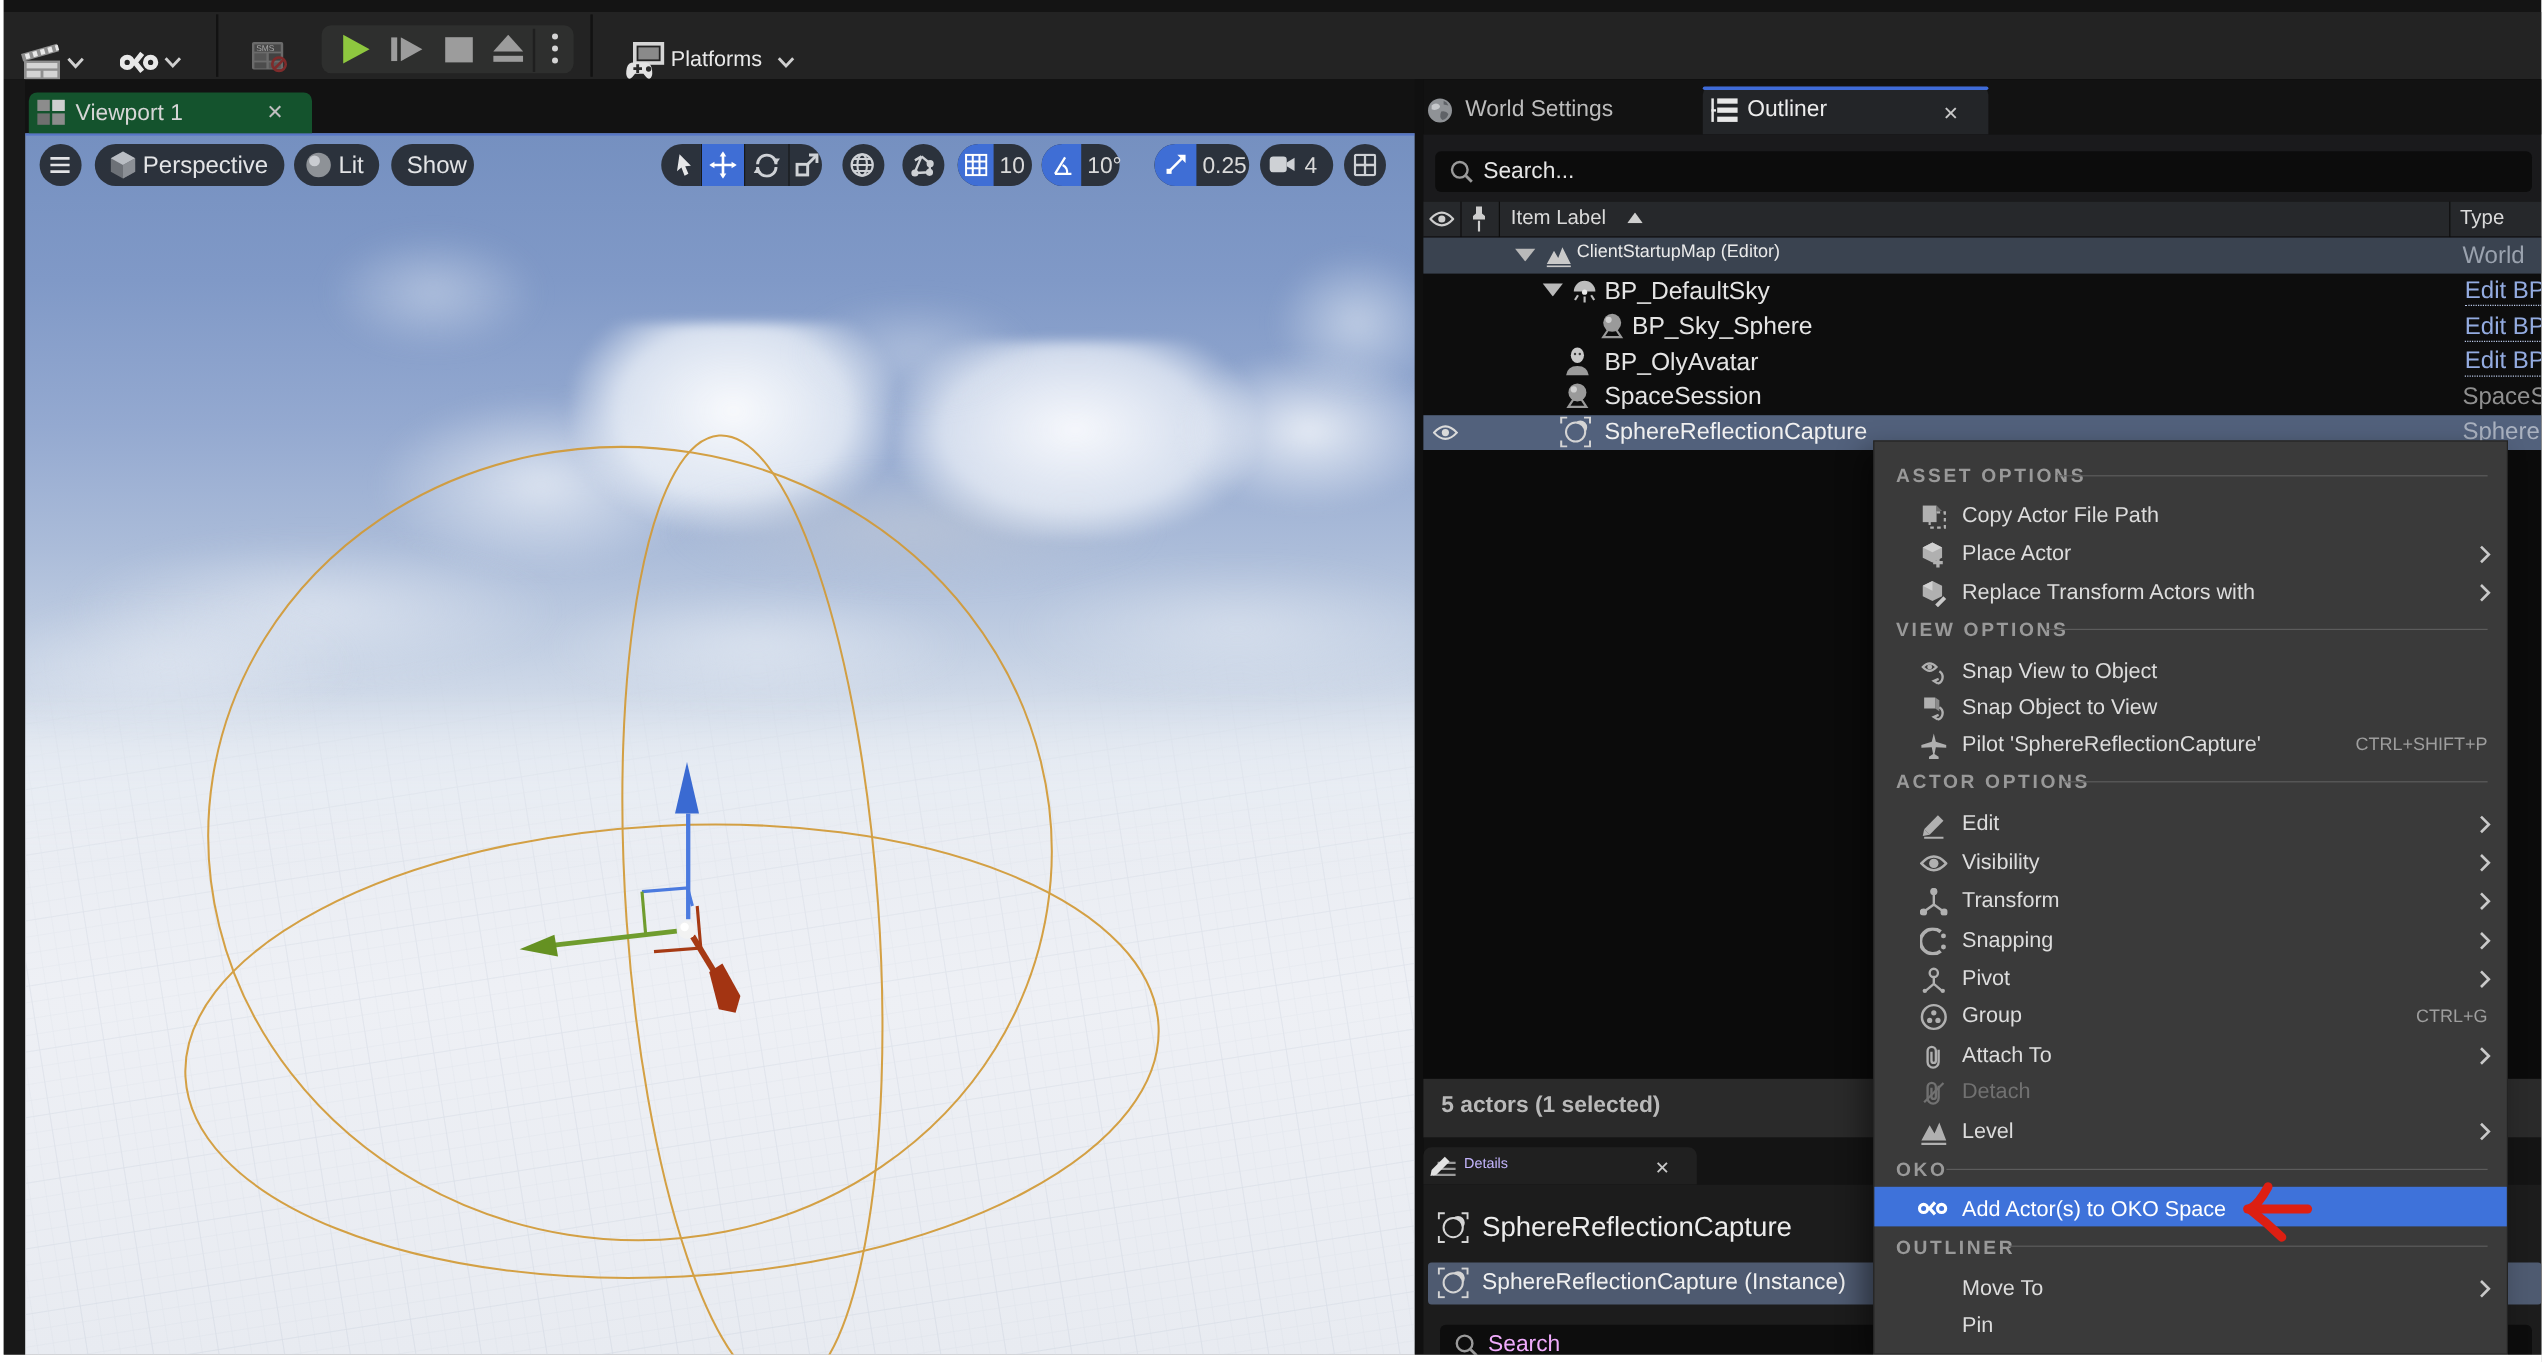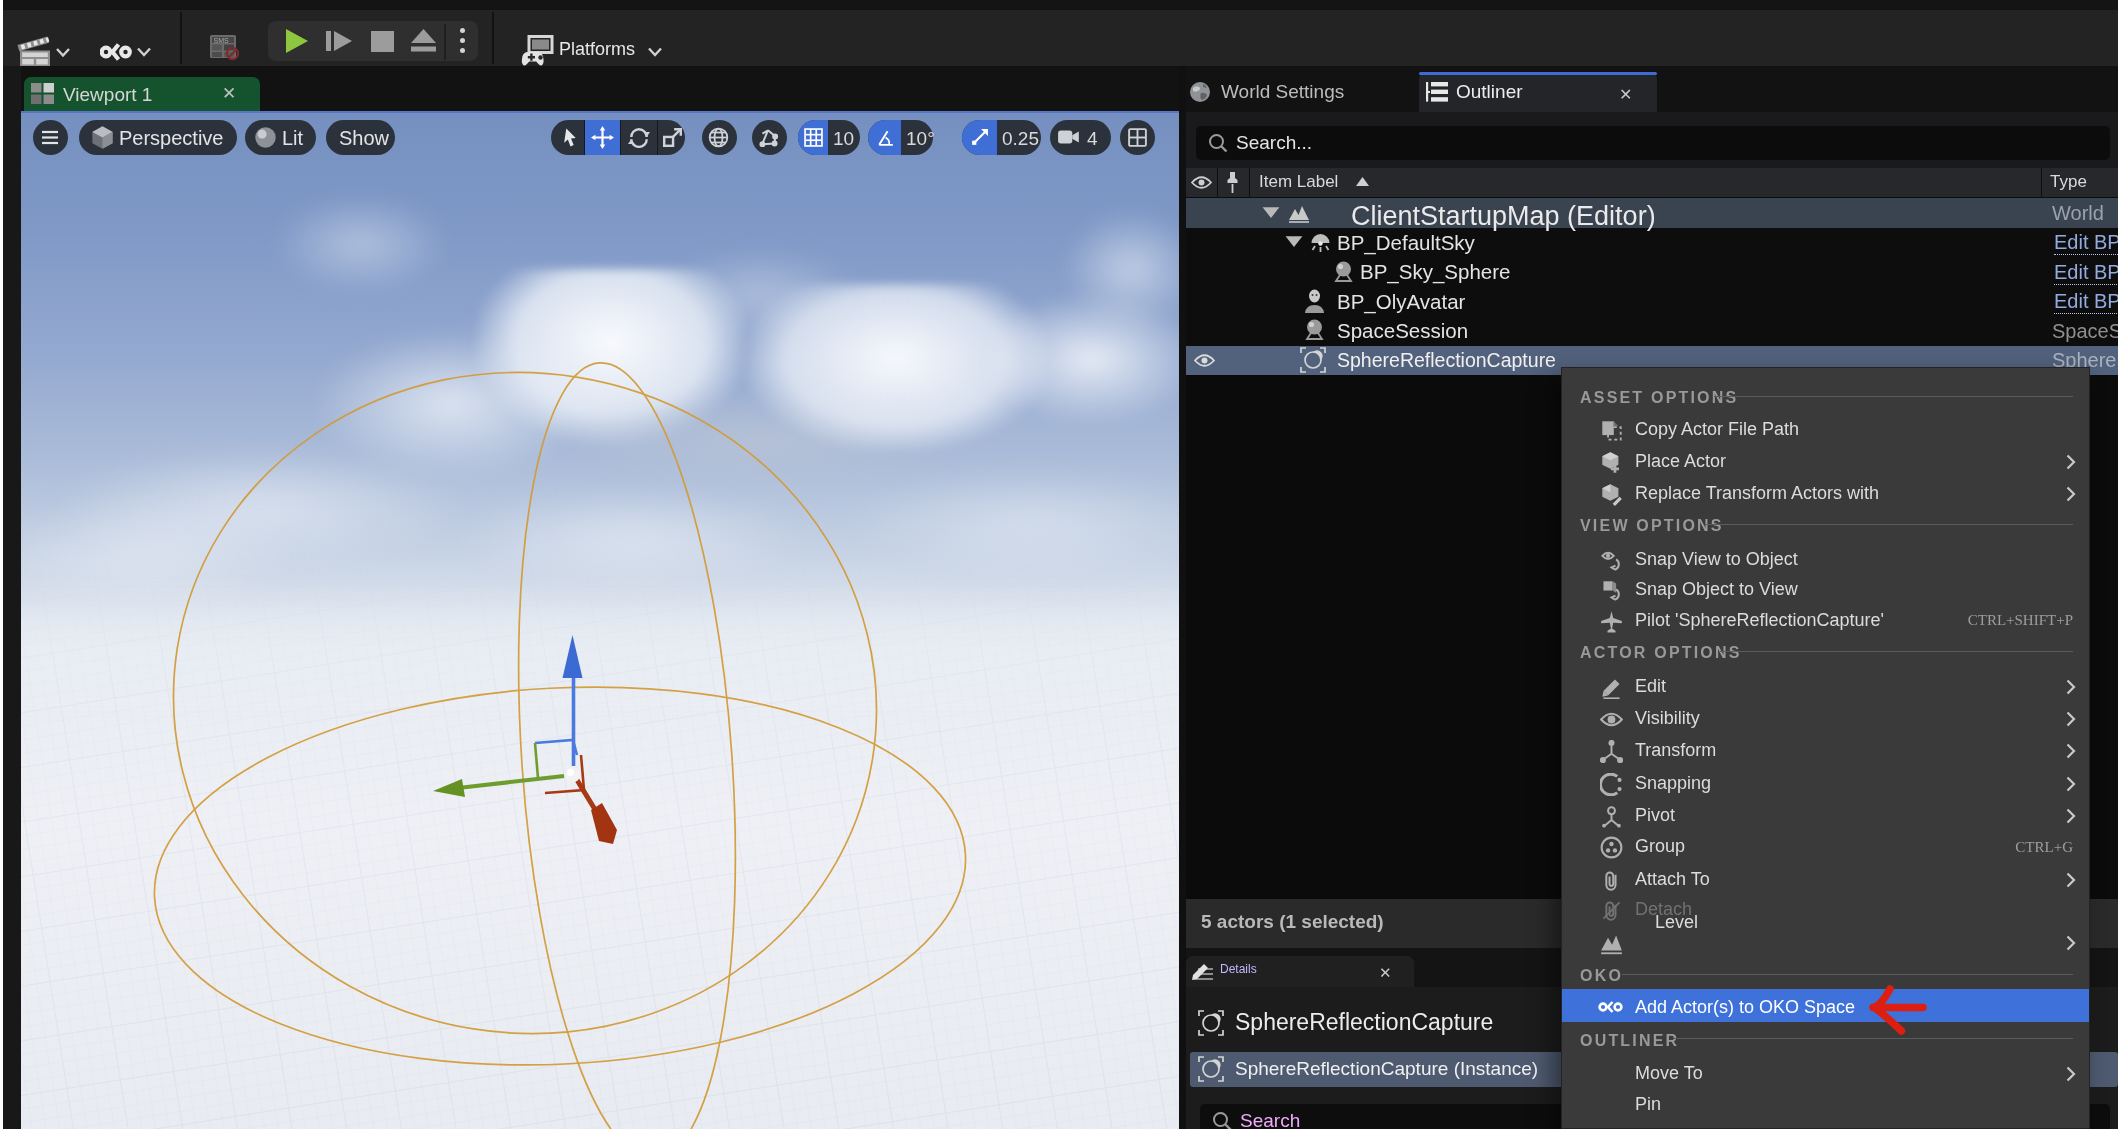--- a/index.html
+++ b/index.html
@@ -2,21 +2,21 @@
 <html><head>
 <meta charset="utf-8">
 <style>
   html,body{margin:0;padding:0;background:#fff;}
   #page{position:relative;width:2118px;height:1135px;overflow:hidden;background:#fff;
         font-family:"Liberation Sans",sans-serif;-webkit-font-smoothing:antialiased;}
   .abs{position:absolute;}
   .txt{position:absolute;white-space:nowrap;}
   .mh{position:absolute;left:18px;font-size:16px;font-weight:bold;letter-spacing:2.2px;color:#999;white-space:nowrap;}
   .mi{position:absolute;left:73px;font-size:18px;color:#dcdcdc;white-space:nowrap;}
-  .ms{position:absolute;right:16px;font-size:15px;color:#9e9e9e;white-space:nowrap;font-family:Liberation Serif, serif;}
+  .ms{position:absolute;right:16px;font-size:15px;color:#9e9e9e;white-space:nowrap;}
   .ml{position:absolute;height:1px;background:#5c5c5c;}
   .mc{position:absolute;left:504px;width:10px;height:16px;}
   .mg{position:absolute;left:38px;width:23px;height:23px;}
 </style>
 </head>
 <body>
 <div id="page">
 
   <div class="abs" style="left:0;top:0;width:2118px;height:1129px;background:#141414;"></div>
 
@@ -352,21 +352,21 @@
     <div class="abs" style="left:0;top:132px;width:932px;height:29.5px;background:#3a4350;"></div>
     <div class="abs" style="left:0;top:279.5px;width:932px;height:29.5px;background:#52617c;"></div>
 
     <svg class="abs" style="left:76px;top:140px;" width="18" height="12" viewBox="0 0 14 10">
         <path d="M0 1 L14 1 L7 10 Z" fill="#b9b9b9"></path>
       </svg>
     <svg class="abs" style="left:102px;top:137px;" width="22" height="20" viewBox="0 0 22 20">
         <path d="M1 17 L7 6 L10.5 12 L14 3 L21 17 Z" fill="#c9c9c9"></path>
         <line x1="1" y1="19" x2="21" y2="19" stroke="#c9c9c9" stroke-width="1.6"></line>
       </svg>
-    <div class="txt" style="left:128px;top:135px;font-size:27px;color:#eaeaea;margin-left:37px;">ClientStartupMap (Editor)</div>
+    <div class="txt" style="left:128px;top:135px;font-size:15px;color:#eaeaea;">ClientStartupMap (Editor)</div>
     <div class="txt" style="left:866px;top:136px;font-size:20px;color:#9aa2ae;">World</div>
 
     <svg class="abs" style="left:99px;top:169px;" width="18" height="12" viewBox="0 0 14 10">
         <path d="M0 1 L14 1 L7 10 Z" fill="#b9b9b9"></path>
       </svg>
     <svg class="abs" style="left:123px;top:165px;" width="23" height="23" viewBox="0 0 23 23">
         <path d="M2.5 12 a9 9 0 0 1 18 0 Z" fill="#bdbdbd"></path>
         <circle cx="11.5" cy="12.5" r="2.2" fill="#e8e8e8"></circle>
         <g stroke="#bdbdbd" stroke-width="1.8">
           <line x1="11.5" y1="16" x2="11.5" y2="21"></line>
@@ -483,21 +483,21 @@
     <div class="mh" style="top:276px;">ACTOR OPTIONS</div>
       <div class="ml" style="top:283px;left:158px;width:353px;"></div>
     <div class="mi" style="top:308px;">Edit</div>
     <div class="mi" style="top:340px;">Visibility</div>
     <div class="mi" style="top:372px;">Transform</div>
     <div class="mi" style="top:405px;">Snapping</div>
     <div class="mi" style="top:437px;">Pivot</div>
     <div class="mi" style="top:468px;">Group</div>
     <div class="mi" style="top:501px;">Attach To</div>
     <div class="mi" style="top:531px;color:#717171;">Detach</div>
-    <div class="mi" style="top:544px;margin-left:20px;">Level</div>
+    <div class="mi" style="top:564px;">Level</div>
     <div class="mh" style="top:599px;">OKO</div>
       <div class="ml" style="top:606px;left:60px;width:451px;"></div>
     <div class="abs" style="left:0px;top:621px;width:527px;height:33px;background:#3e72da;"></div>
     <div class="mi" style="top:629px;color:#fff;">Add Actor(s) to OKO Space</div>
     <div class="mh" style="top:663.5px;">OUTLINER</div>
       <div class="ml" style="top:670px;left:112px;width:399px;"></div>
     <div class="mi" style="top:695px;">Move To</div>
     <div class="mi" style="top:726px;">Pin</div>
 
     <div class="ms" style="top:244px;">CTRL+SHIFT+P</div>

